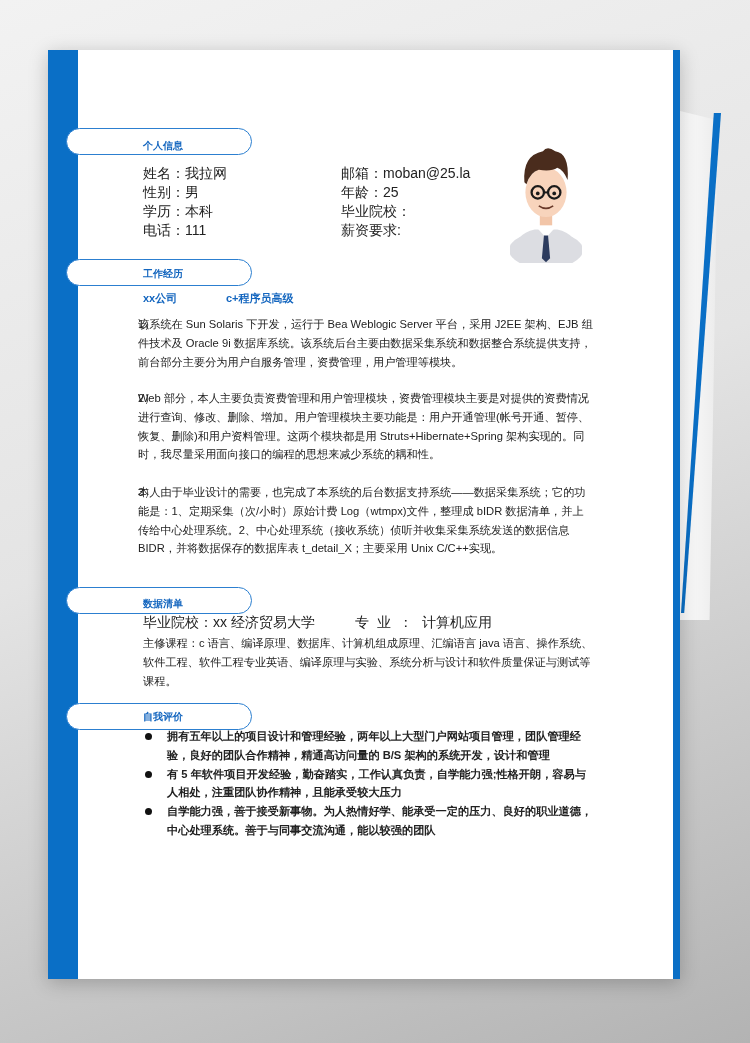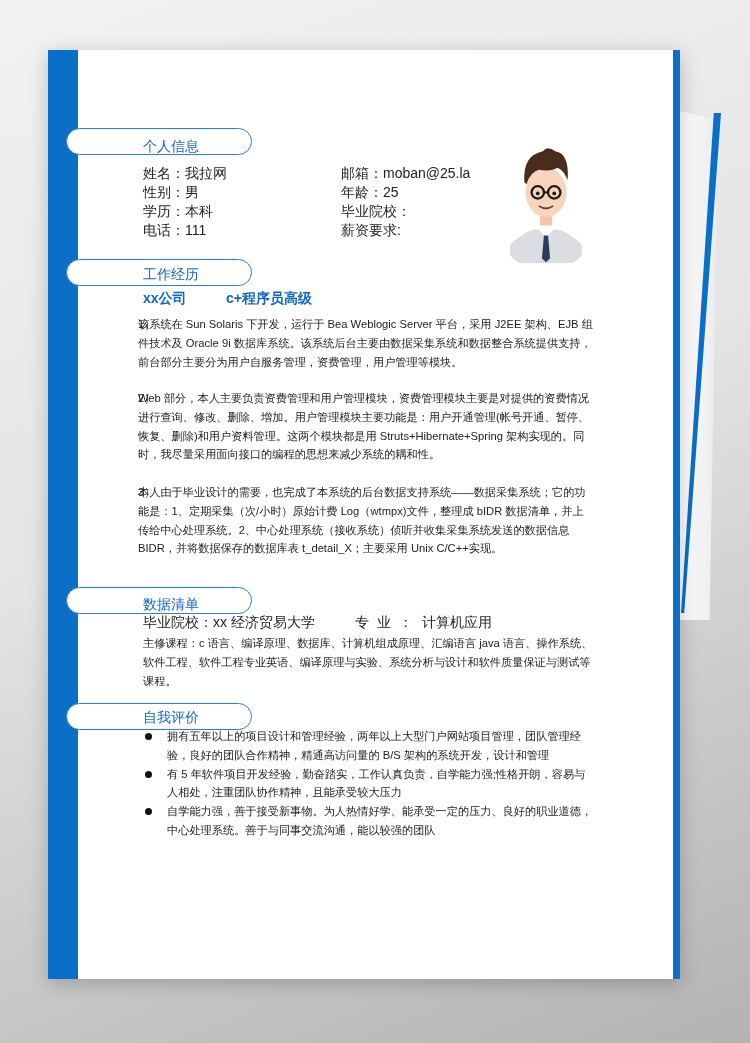--- a/index.html
+++ b/index.html
@@ -27,30 +27,30 @@
   }
   .bar-left { position: absolute; left: 0; top: 0; width: 30px; height: 100%; background: #0a6fc6; }
   .bar-right { position: absolute; right: 0; top: 0; width: 7px; height: 100%; background: #0a6fc6; }
 
   .section-pill {
     position: absolute; left: 18px; width: 186px; height: 27px;
     border: 1.5px solid #2c7fd0; border-radius: 15px; background: #fff;
     box-sizing: border-box;
   }
   .section-title {
-    position: absolute; left: 95px; font-size: 14px; font-weight: normal; color: #1466bf;
+    position: absolute; left: 95px; font-size: 10px; font-weight: bold; color: #1466bf;
     line-height: 18px;
   }
   .txt { position: absolute; font-size: 14px; line-height: 19px; color: #222; white-space: nowrap; }
-  .blue-bold { color: #1466bf; font-weight: bold; font-size: 14px; }
+  .blue-bold { color: #1466bf; font-weight: bold; font-size: 11px; }
 
   .para { position: absolute; left: 90px; width: 455px; font-size: 11.2px; line-height: 18.8px; color: #222; }
   .para .num { position: absolute; left: 0; }
   .para .body { display: block; }
-  .bullets { position: absolute; left: 95px; width: 450px; margin: 0; padding: 0; list-style: none; }
+  .bullets { position: absolute; left: 95px; width: 450px; margin: 0; padding: 0; list-style: none; font-weight: bold; }
   .bullets li { position: relative; padding-left: 22px; font-size: 11.2px; line-height: 18.8px; color: #222; }
   .bullets li .dot { position: absolute; left: 0; top: 6px; width: 7px; height: 7px; border-radius: 50%; background: #111; }
 
   .avatar { position: absolute; left: 462px; top: 78px; width: 70px; height: 130px; }
 </style>
 </head>
 <body>
 
 <div class="back-sheet"></div>
 <div class="back-sheet-bar"></div>

